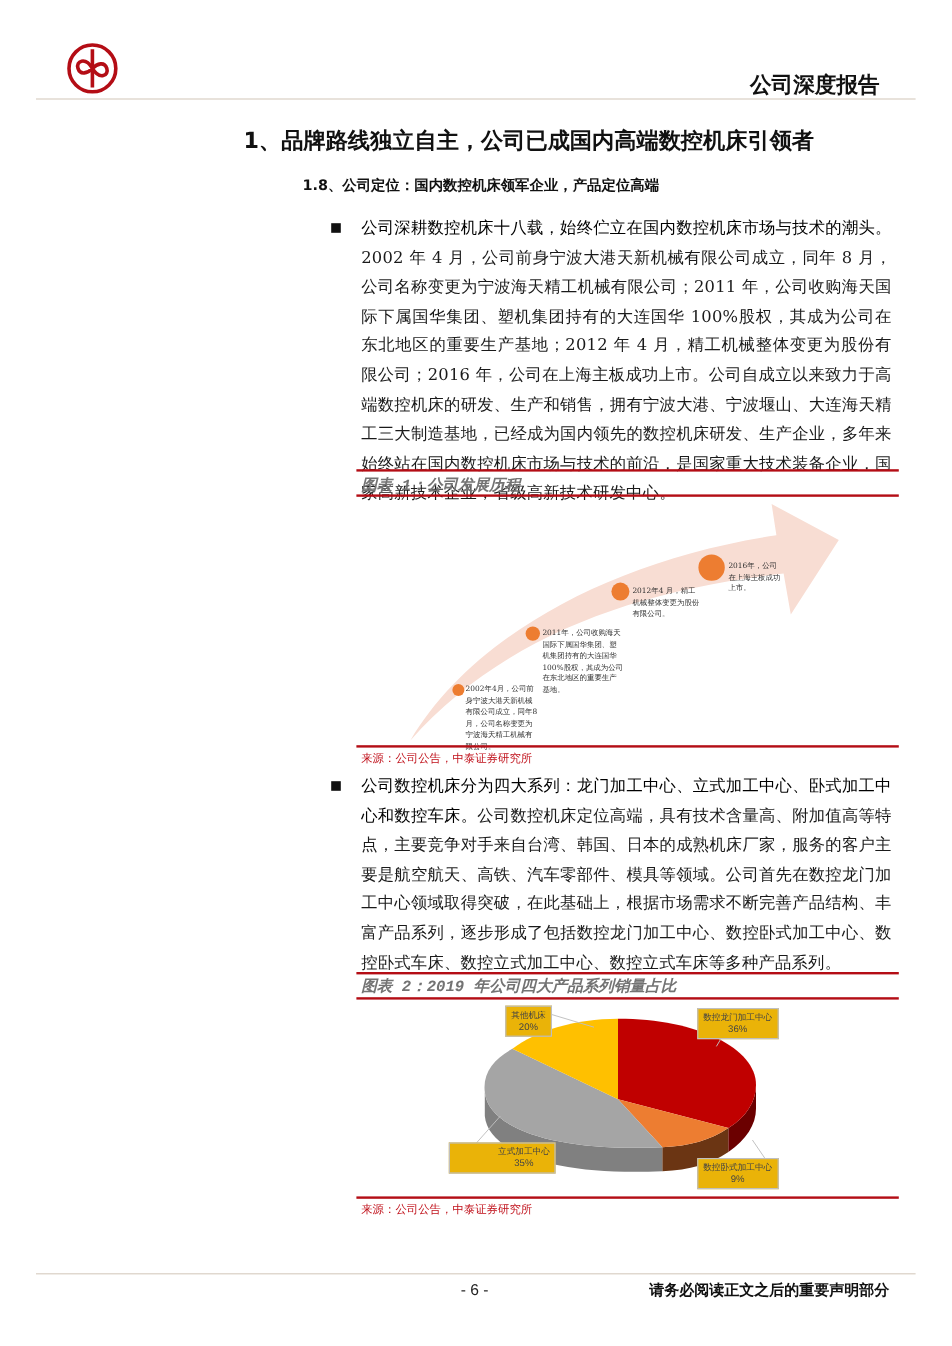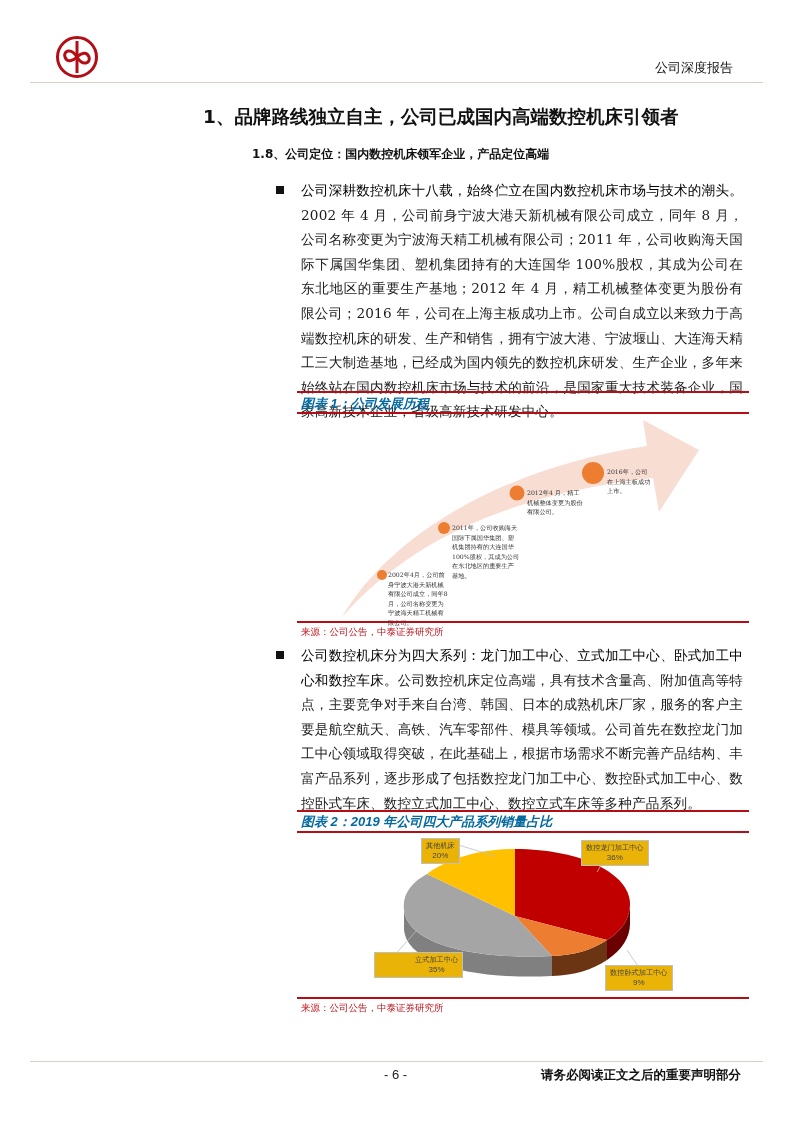--- a/index.html
+++ b/index.html
@@ -5,34 +5,34 @@
   * { margin:0; padding:0; box-sizing:border-box; }
   html, body { width:793px; height:1122px; background:#ffffff; overflow:hidden; }
   body { position:relative; font-family:"DejaVu Serif","Liberation Serif",serif; color:#1a1a1a; }
 
   .logo { position:absolute; left:55px; top:33px; width:190px; height:48px; display:flex; align-items:center; }
   .logo-mark { width:44px; height:44px; flex:0 0 44px; }
   .logo-text { margin-left:6px; display:flex; flex-direction:column; }
   .logo-cn { font-family:"DejaVu Sans","Liberation Sans",sans-serif; font-weight:bold; font-size:25px; letter-spacing:1px; color:#1a1a1a; line-height:28px; }
   .logo-en { font-family:"Liberation Sans","DejaVu Sans",sans-serif; font-weight:bold; font-size:9.4px; color:#1a1a1a; letter-spacing:0.2px; line-height:11px; }
 
-  .report-type { position:absolute; right:60px; top:59px; font-family:"DejaVu Sans",sans-serif; font-weight:normal; font-size:13px; color:#111; }
+  .report-type { position:absolute; right:60px; top:59px; font-family:"DejaVu Sans",sans-serif; font-weight:bold; font-size:18px; color:#111; }
   .header-rule { position:absolute; left:30px; right:30px; top:82px; height:1px; background:#d9cfc4; }
 
   .h1 { position:absolute; left:203px; top:104px; font-family:"DejaVu Sans",sans-serif; font-weight:bold; font-size:18.5px; color:#111; white-space:nowrap; }
   .h1 .num { color:#111; }
   .h2 { position:absolute; left:252px; top:146px; font-family:"DejaVu Sans",sans-serif; font-weight:bold; font-size:12px; color:#111; white-space:nowrap; }
 
   .para { position:absolute; left:301px; width:442px; font-size:13.6px; line-height:24.6px; color:#1a1a1a; text-align:justify; letter-spacing:0.2px; }
   .para b { font-family:"DejaVu Sans",sans-serif; font-weight:normal; color:#000; }
   .bullet { position:absolute; width:8px; height:8px; background:#111; }
 
   .red-rule { position:absolute; left:297px; width:452px; height:2px; background:#b40d15; }
   .red-rule.thin { height:1.5px; }
-  .fig-title { position:absolute; left:301px; font-family:Liberation Sans, sans-serif; font-weight:bold; font-style:italic; font-size:13px; color:#0369a1; white-space:nowrap;text-align:center; }
+  .fig-title { position:absolute; left:301px; font-family:Liberation Mono, monospace; font-weight:bold; font-style:italic; font-size:13px; color:#737373; white-space:nowrap;text-align:center; }
   .source { position:absolute; left:301px; font-size:9.5px; color:#c0101a; white-space:nowrap; }
 
   .chart1 { position:absolute; left:297px; top:412px; width:452px; height:210px; }
   .chart2 { position:absolute; left:297px; top:832px; width:452px; height:162px; }
 
   .footer-rule { position:absolute; left:30px; right:30px; top:1061px; height:1px; background:#d9cfc4; }
   .page-num { position:absolute; left:384px; top:1067px; font-family:"Liberation Sans",sans-serif; font-size:13px; color:#222; }
   .disclaimer { position:absolute; right:52px; top:1067px; font-family:"DejaVu Sans",sans-serif; font-weight:bold; font-size:12.5px; color:#111; }
 
   .tl-label { position:absolute; font-size:6.2px; line-height:9.6px; color:#333; }
@@ -115,21 +115,21 @@
     <div class="pct">20%</div>
   </div>
   <div class="pie-label" style="left:284px; top:8px;">
     <div>数控龙门加工中心</div>
     <div class="pct">36%</div>
   </div>
   <div class="pie-label" style="left:77px; top:120px;padding-left:40px;">
     <div>立式加工中心</div>
     <div class="pct">35%</div>
   </div>
-  <div class="pie-label" style="left:308px; top:133px;">
+  <div class="pie-label" style="left:284px; top:133px;">
     <div>数控卧式加工中心</div>
     <div class="pct">9%</div>
   </div>
 </div>
 
 <div class="red-rule thin" style="top:997px;"></div>
 <div class="source" style="top:1002px;">来源：公司公告，中泰证券研究所</div>
 
 <div class="footer-rule"></div>
 <div class="page-num">- 6 -</div>

